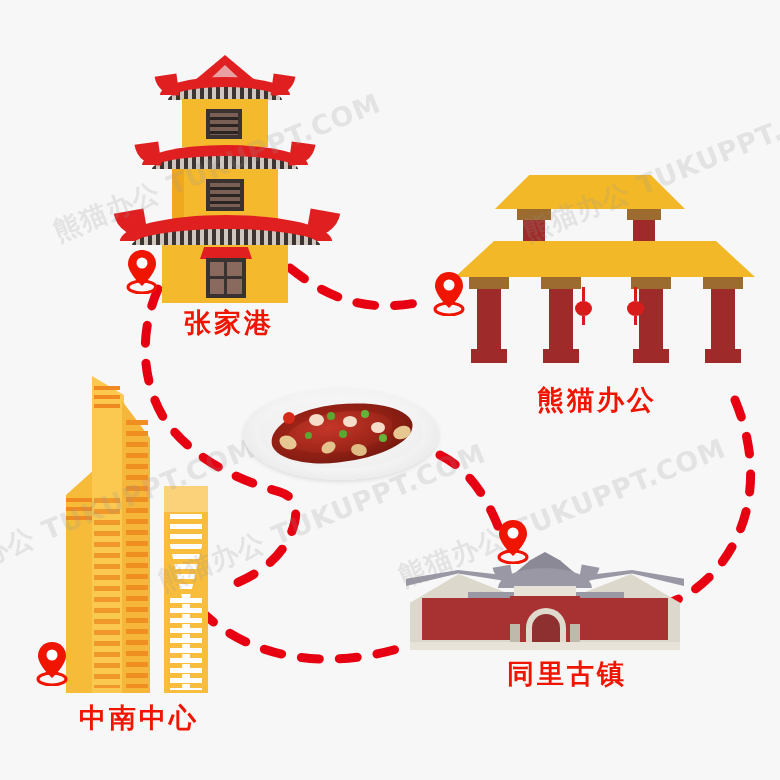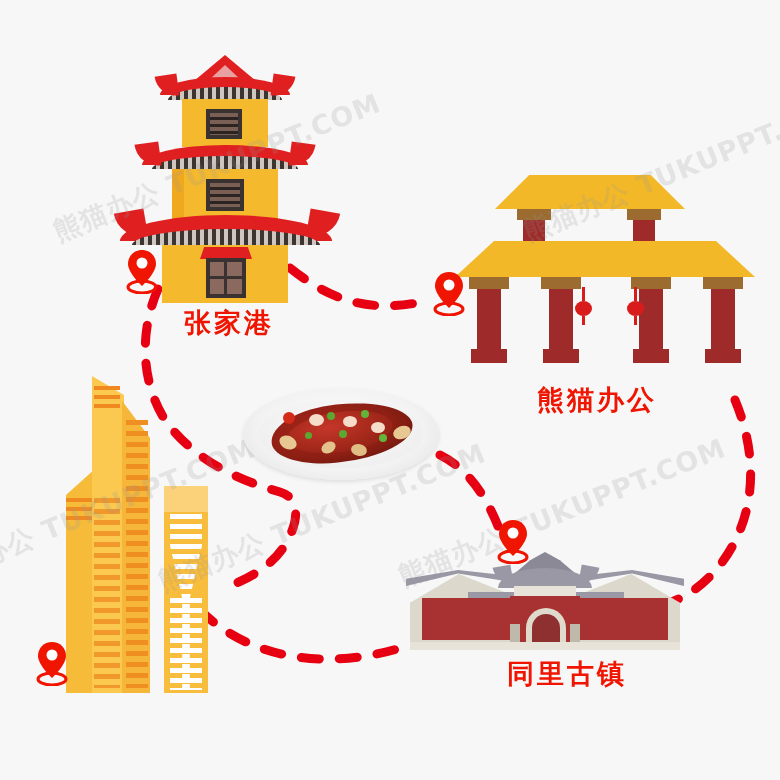--- a/index.html
+++ b/index.html
@@ -313,20 +313,21 @@
     <svg viewBox="0 0 34 46" width="34" height="46">
       <ellipse cx="17" cy="39" rx="14" ry="6" fill="none" stroke="#f01500" stroke-width="3"></ellipse>
       <path d="M17 2 C 9 2 3 8 3 16 C 3 25 17 38 17 38 C 17 38 31 25 31 16 C 31 8 25 2 17 2 Z" fill="#f01500"></path>
       <circle cx="17" cy="15" r="5.5" fill="#ffffff"></circle>
     </svg>
   </div>
 
   <div class="label" style="left:184px;top:305px;">张家港</div>
   <div class="label" style="left:537px;top:382px;">熊猫办公</div>
   <div class="label" style="left:507px;top:656px;">同里古镇</div>
+  <div class="label" style="left:79px;top:700px;">中南中心</div>
 
   <div class="wm-layer">
     <div class="wm" style="left:55px;top:215px;">熊猫办公 TUKUPPT.COM</div>
     <div class="wm" style="left:525px;top:215px;">熊猫办公 TUKUPPT.COM</div>
     <div class="wm" style="left:-70px;top:560px;">熊猫办公 TUKUPPT.COM</div>
     <div class="wm" style="left:400px;top:560px;">熊猫办公 TUKUPPT.COM</div>
     <div class="wm" style="left:160px;top:565px;">熊猫办公 TUKUPPT.COM</div>
   </div>
 
 </div>

